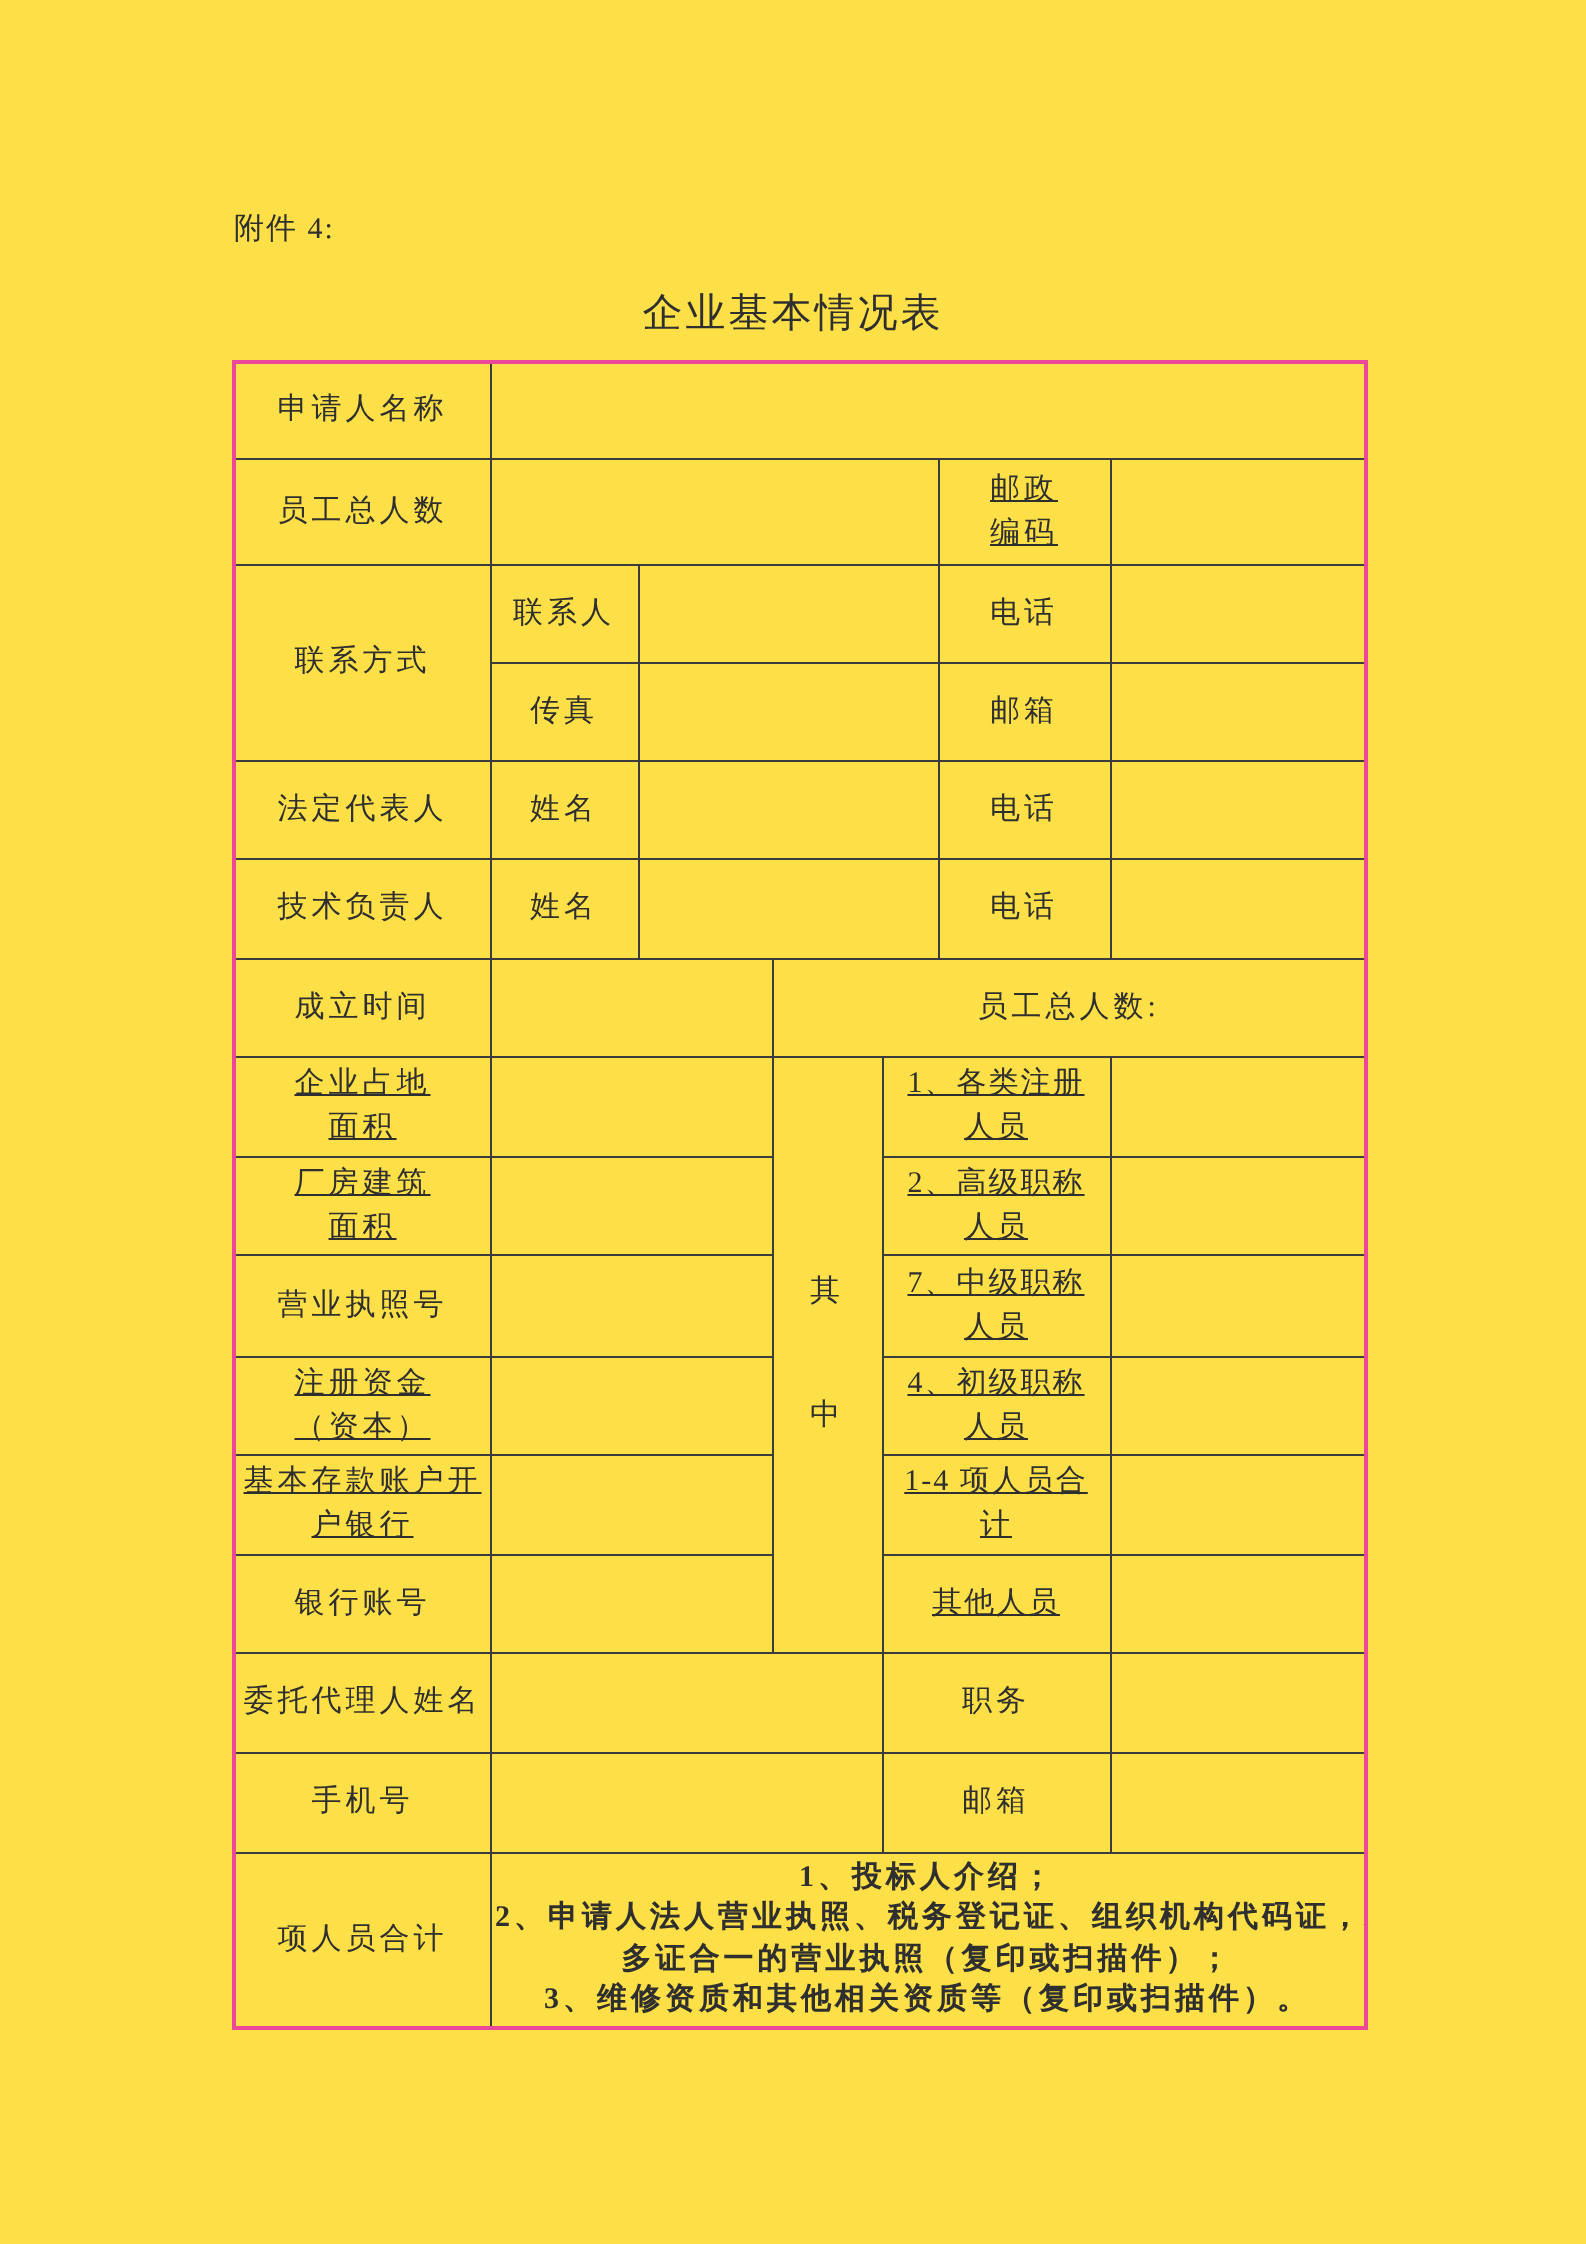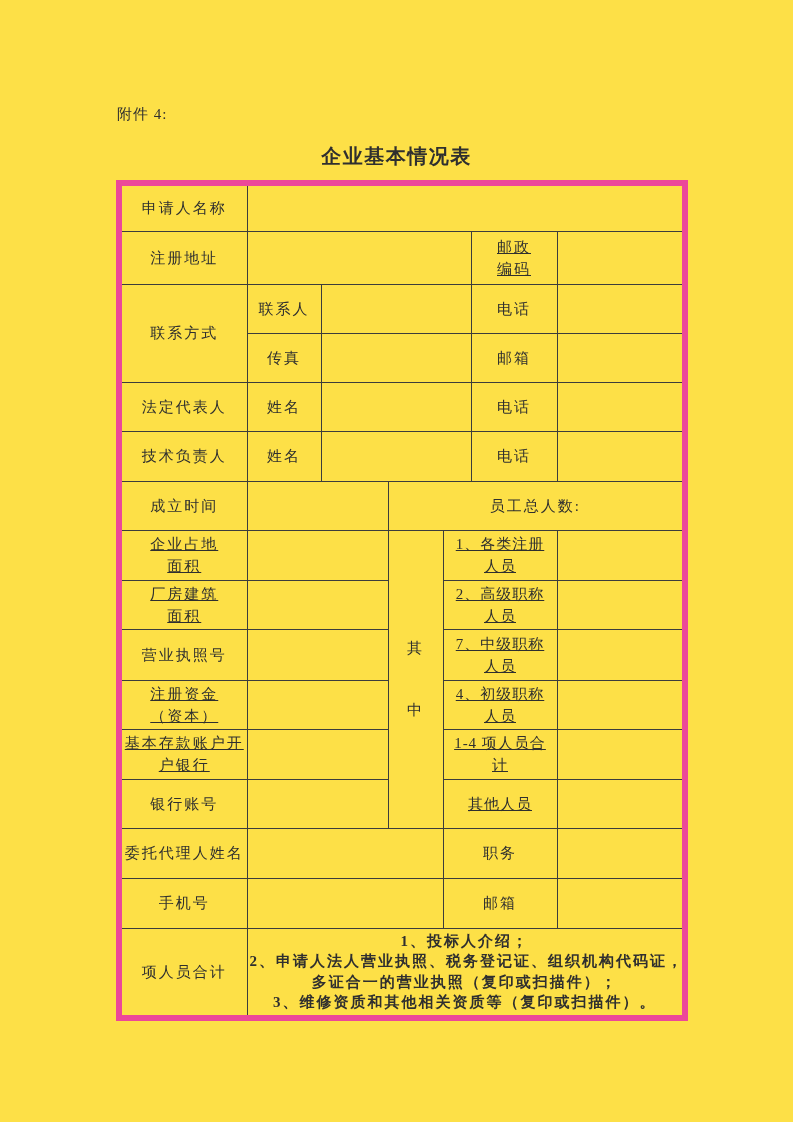--- a/index.html
+++ b/index.html
@@ -20,31 +20,31 @@
     font-size: 15px;
     letter-spacing: 1px;
   }
   .doc-title {
     position: absolute;
     left: 0;
     top: 143px;
     width: 100%;
     text-align: center;
     font-size: 20px;
-    font-weight: bold;
+    font-weight: normal;
     letter-spacing: 1.5px;
   }
   table.form {
     position: absolute;
     left: 116px;
     top: 180px;
     width: 566px;
     table-layout: fixed;
     border-collapse: collapse;
-    border: 6px solid #ec4899;
+    border: 2px solid #ec4899;
   }
   table.form td {
     border: 1.5px solid #3c3c3c;
     text-align: center;
     vertical-align: middle;
     font-size: 15px;
     letter-spacing: 2px;
     line-height: 22px;
     padding: 2px;
     overflow: hidden;
@@ -89,21 +89,21 @@
       <col style="width:128px">
     </colgroup>
 
     <tbody>
         <tr style="height:48px">
       <td>申请人名称</td>
       <td colspan="6"></td>
     </tr>
 
     <tr style="height:53px">
-      <td>注册地址</td>
+      <td>员工总人数</td>
       <td colspan="4"></td>
       <td><span class="wrap w38">邮政编码</span></td>
       <td></td>
     </tr>
 
     <tr style="height:49px">
       <td rowspan="2">联系方式</td>
       <td>联系人</td>
       <td colspan="3"></td>
       <td>电话</td>

